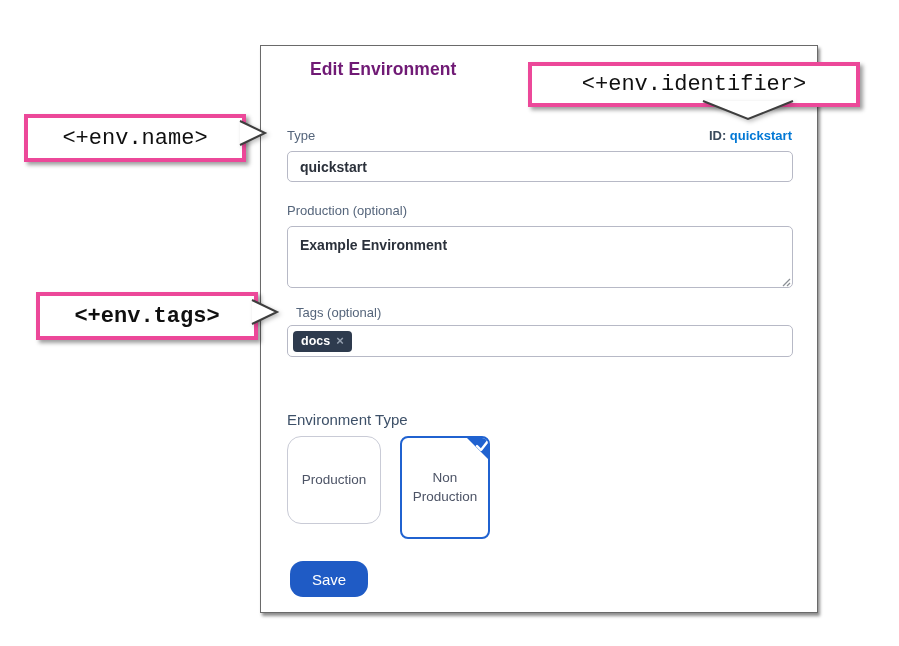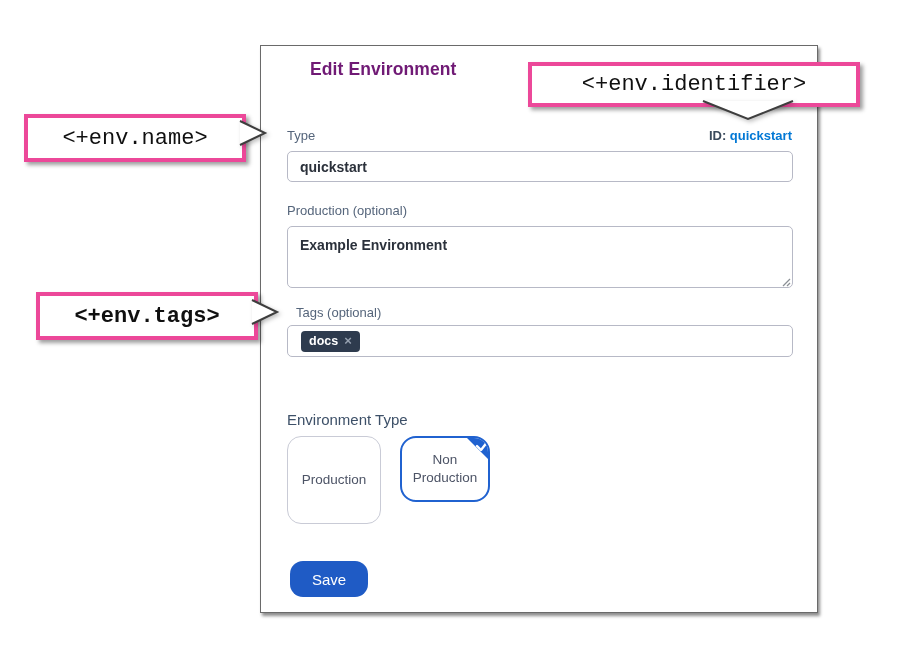--- a/index.html
+++ b/index.html
@@ -18,32 +18,32 @@
   .id-label { color:#3a4a5c; }
   .id-link  { color:#0278d5; text-decoration:none; cursor:pointer; }
   .text-input { position:absolute; left:26px; width:506px; background:#fff;
                 border:1px solid #b7b9c6; border-radius:5px; font-family:"Liberation Sans",sans-serif;
                 font-size:14px; font-weight:600; color:#2b313b; padding:0 12px; outline:none; }
   #name-input { top:105px; height:31px; }
   #desc-area  { top:180px; height:62px; padding:9px 12px; resize:none; line-height:1.3; }
   .resize-grip { position:absolute; left:519px; top:230px; width:11px; height:11px; pointer-events:auto; }
   #tags-box { position:absolute; left:26px; top:279px; width:506px; height:32px;
               border:1px solid #b7b9c6; border-radius:5px; background:#fff;
-              display:flex; align-items:center; padding:0 13px; }
+              display:flex; align-items:center; padding:0 5px; }
   .tag-chip { display:inline-flex; align-items:center; gap:6px; background:#2e3b4e;
               border-radius:4px; padding:3px 8px 4px 8px; }
   .tag-chip .tag-text { color:#ffffff; font-size:12.5px; font-weight:700; }
   .tag-chip .tag-x { color:#96a1b0; font-size:13px; font-weight:700; line-height:1; cursor:pointer; }
 
   .envtype-label { position:absolute; left:26px; top:365px; font-size:15px; font-weight:500; color:#3d5068; }
   .type-card { position:absolute; top:390px; background:#fff; display:flex; align-items:center;
                justify-content:center; text-align:center; cursor:pointer;
                font-size:13.5px; font-weight:500; color:#4d5466; line-height:1.35; }
   #card-production { left:26px; width:94px; height:88px; border:1px solid #c9cbd6; border-radius:14px; }
-  #card-nonprod   { left:139px; width:90px; height:66px; border:2px solid #2062d0; border-radius:16px;
+  #card-nonprod   { left:139px; width:90px; height:103px; border:2px solid #2062d0; border-radius:8px;
                     overflow:hidden; }
   .corner-check { position:absolute; top:-2px; right:-2px; width:32px; height:32px; }
 
   .save-btn { position:absolute; left:29px; top:515px; width:78px; height:36px;
               background:#1f5bc5; color:#ffffff; border:none; border-radius:13px;
               font-family:"Liberation Sans",sans-serif; font-size:15px; font-weight:500; cursor:pointer; }
 
   
   .callout { position:absolute; background:#ffffff; border:4px solid #ec4899;
              box-shadow:3px 3px 4px rgba(0,0,0,.38);

